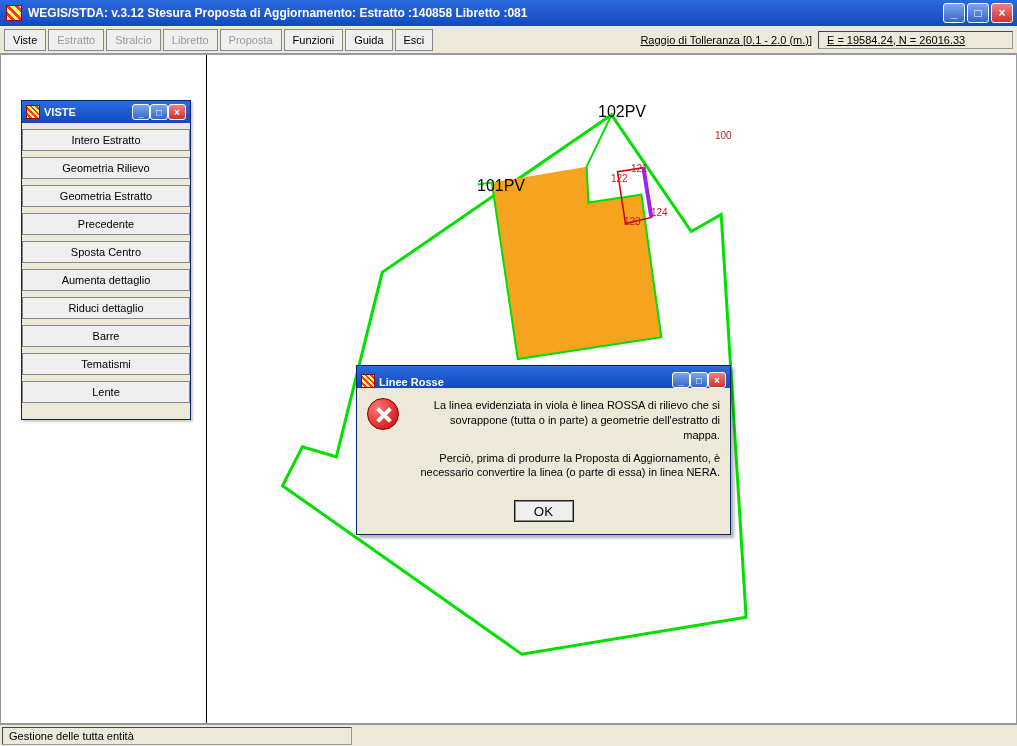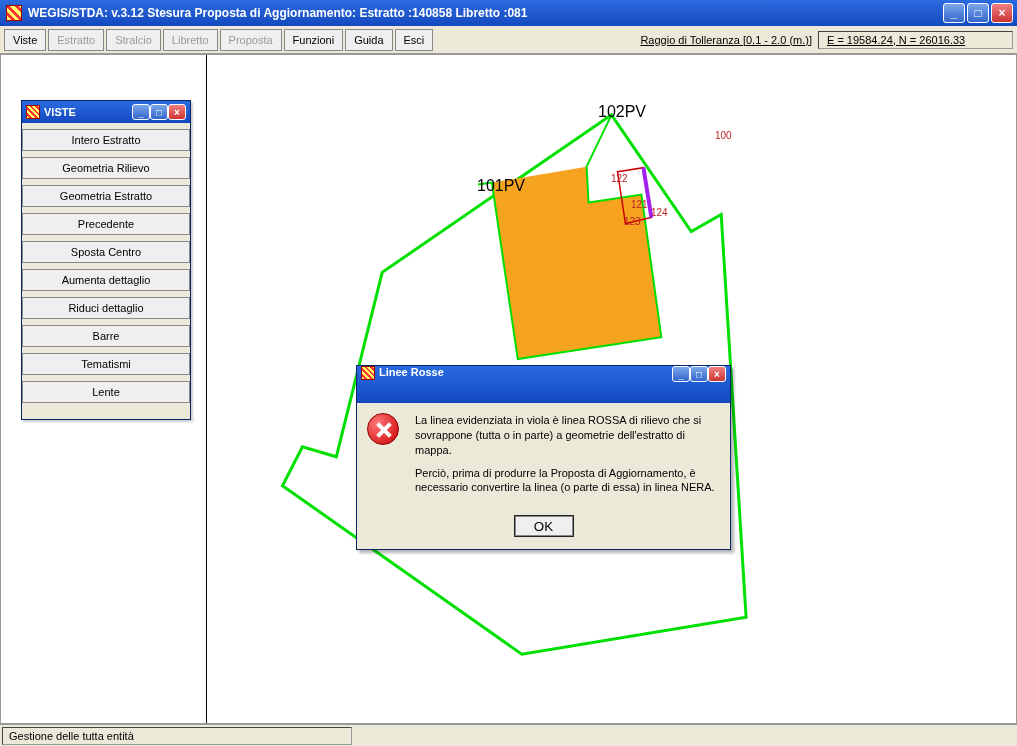--- a/index.html
+++ b/index.html
@@ -124,33 +124,33 @@
   
   .modal {
     position:absolute;
     left:355px; top:310px;
     width:375px;
     border:1px solid #0a246a;
     background:#ece9d8;
     box-shadow:3px 3px 3px rgba(0,0,0,0.3);
   }
   .modal .mtitle{
-    height:37px;
+    height:22px;
     background: linear-gradient(to bottom,#2a6bdf,#1349c0);
     color:#fff; font-weight:bold;
-    display:flex; align-items:flex-start;
+    display:flex; align-items:flex-end;
     padding:0 4px;
   }
   .modal .mtitle .sm-icon{
     width:14px;height:14px;
     background: repeating-linear-gradient(45deg,#ff6,#ff6 2px,#f33 2px,#f33 4px);
     margin-right:4px; border:1px solid #900;
   }
   .modal .mbody{ padding:10px 10px 12px; }
-  .modal .mrow{ display:flex; gap:16px; }
+  .modal .mrow{ display:flex; gap:16px;text-align:right; }
   .err-icon{
     width:32px;height:32px;border-radius:50%;
     background:radial-gradient(circle at 30% 30%,#f77,#c00);
     position:relative; flex-shrink:0;
     border:1px solid #800;
   }
   .err-icon::before,.err-icon::after{
     content:""; position:absolute; left:7px; top:14px; width:18px; height:4px; background:#fff;
   }
   .err-icon::before{ transform:rotate(45deg);}
@@ -217,21 +217,21 @@
       <polyline points="266,130 280,128 306,305 450,283 430,140 377,148 375,112 400,60" fill="none" stroke="#00e000" stroke-width="2"></polyline>
 
       <polygon points="406,117 432,113 440,163 414,169" fill="none" stroke="#c00" stroke-width="1.5"></polygon>
 
       <line x1="432" y1="113" x2="440" y2="163" stroke="#a020f0" stroke-width="4"></line>
     </svg>
 
     <div class="lbl" style="left:391px; top:48px;">102PV</div>
     <div class="lbl" style="left:270px; top:122px;">101PV</div>
     <div class="lbl red" style="left:508px; top:75px;">100</div>
-    <div class="lbl red" style="left:424px; top:108px;margin-top:36px;">121</div>
+    <div class="lbl red" style="left:424px; top:108px;">121</div>
     <div class="lbl red" style="left:404px; top:118px;">122</div>
     <div class="lbl red" style="left:417px; top:161px;">123</div>
     <div class="lbl red" style="left:444px; top:152px;">124</div>
   </div>
 
   <div class="viste">
     <div class="vtitle">
       <div class="sm-icon"></div>
       <span>VISTE</span>
       <span class="spacer"></span>

